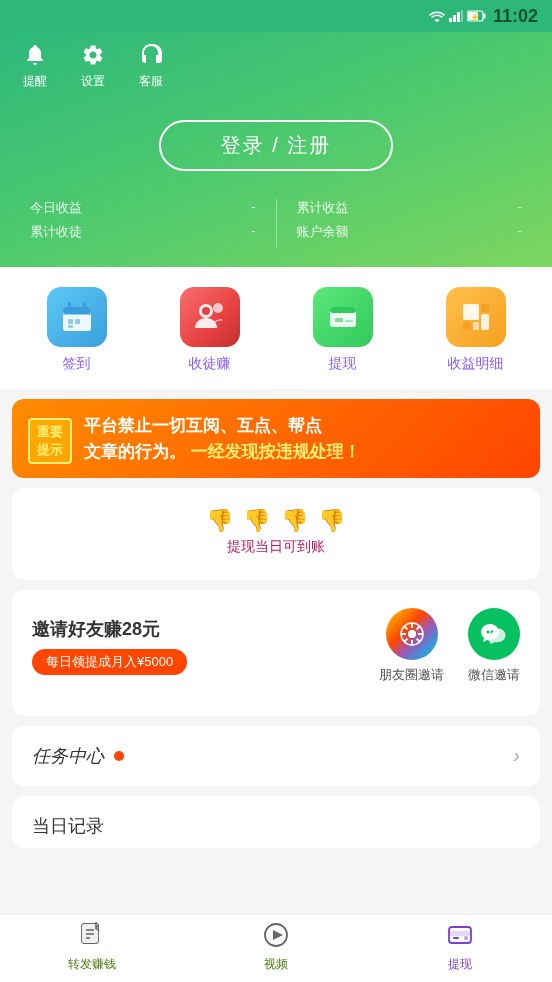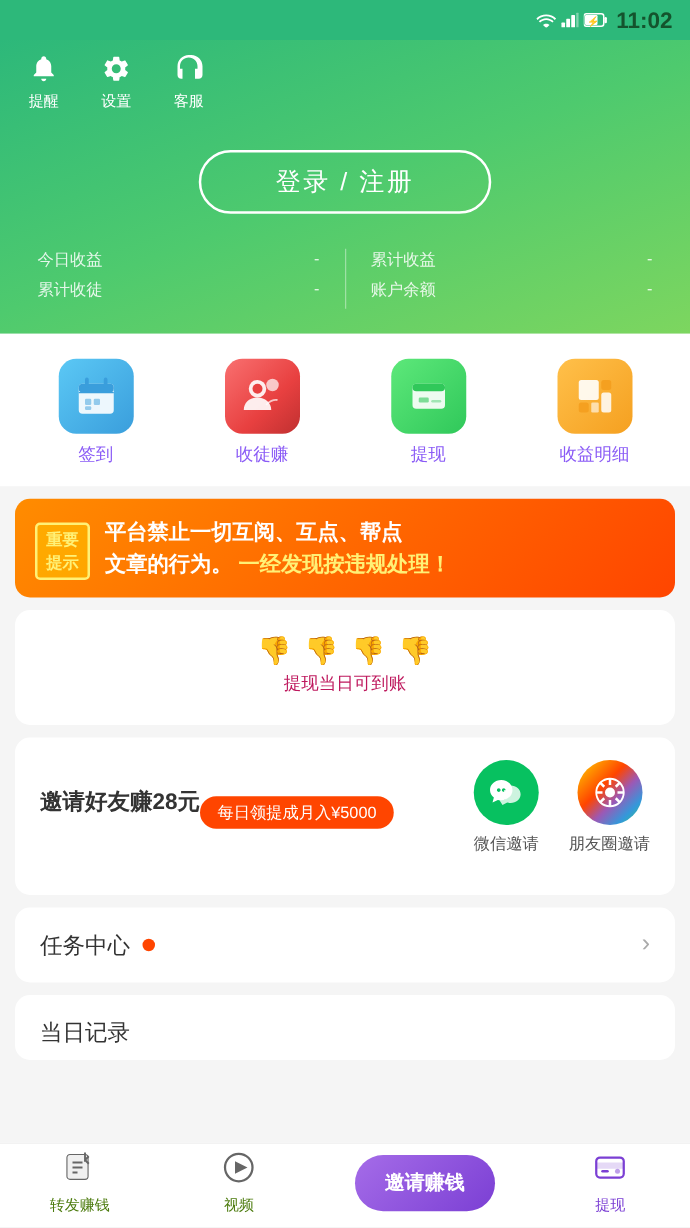--- a/index.html
+++ b/index.html
@@ -231,21 +231,21 @@
       padding: 18px 20px;
     }
     .invite-top {
       display: flex;
       align-items: center;
       justify-content: space-between;
       margin-bottom: 14px;
     }
     .invite-left {
       display: flex;
-      flex-direction: row;
+      flex-direction: column;
     }
     .invite-title {
       font-size: 18px;
       font-weight: bold;
       color: #333;
     }
     .invite-badge {
       background: #ff4500;
       color: white;
       border-radius: 20px;
@@ -293,20 +293,21 @@
     
     .task-card {
       background: white;
       margin: 0 12px 10px;
       border-radius: 12px;
       padding: 18px 20px;
       display: flex;
       align-items: flex-start;
       justify-content: space-between;
       cursor: pointer;
+      font-style: italic;
     }
     .task-left {
       display: flex;
       align-items: center;
       gap: 10px;
     }
     .task-title {
       font-size: 18px;
       font-weight: 500;
       color: #333;
@@ -560,47 +561,47 @@
       <div class="withdraw-subtitle">提现当日可到账</div>
     </div>
 
     <div class="invite-card">
       <div class="invite-top">
         <div class="invite-left">
           <span class="invite-title">邀请好友赚28元</span>
           <div class="invite-badge">每日领提成月入¥5000</div>
         </div>
         <div class="invite-actions">
-          <div class="invite-action-item">
-            <div class="wechat-icon">
-              <svg width="30" height="24" viewBox="0 0 30 24" fill="white">
-                <path d="M11 2C6 2 2 5.6 2 10c0 2.4 1.2 4.5 3.1 6L4 20l4.3-2.1c.9.2 1.8.3 2.7.3 5 0 9-3.6 9-8S16 2 11 2zm-2 9.5c-.8 0-1.5-.7-1.5-1.5S8.2 8.5 9 8.5s1.5.7 1.5 1.5S9.8 11.5 9 11.5zm4 0c-.8 0-1.5-.7-1.5-1.5s.7-1.5 1.5-1.5 1.5.7 1.5 1.5-.7 1.5-1.5 1.5z"></path>
-                <path d="M19 11c0 3.9-3.6 7-8 7-.5 0-1-.04-1.5-.1L12 22l3.8-2c.9.2 1.8.3 2.7.3 4.4 0 8-3.1 8-7s-3.6-7-8-7c-.9 0-1.8.1-2.6.4C17.2 7.1 19 8.9 19 11zm-5 1c-.6 0-1-.4-1-1s.4-1 1-1 1 .4 1 1-.4 1-1 1zm4 0c-.6 0-1-.4-1-1s.4-1 1-1 1 .4 1 1-.4 1-1 1z" opacity="0.8"></path>
-              </svg>
-            </div>
-            <span class="invite-action-label">微信邀请</span>
-          </div>
           <div class="invite-action-item">
             <div class="moments-icon">
 
               <svg width="26" height="26" viewBox="0 0 26 26" fill="none">
                 <circle cx="13" cy="13" r="11" stroke="white" stroke-width="1.5" fill="none"></circle>
                 <circle cx="13" cy="13" r="4" fill="white"></circle>
                 <line x1="13" y1="2" x2="13" y2="7" stroke="white" stroke-width="2"></line>
                 <line x1="13" y1="19" x2="13" y2="24" stroke="white" stroke-width="2"></line>
                 <line x1="2" y1="13" x2="7" y2="13" stroke="white" stroke-width="2"></line>
                 <line x1="19" y1="13" x2="24" y2="13" stroke="white" stroke-width="2"></line>
                 <line x1="4.9" y1="4.9" x2="8.4" y2="8.4" stroke="white" stroke-width="2"></line>
                 <line x1="17.6" y1="17.6" x2="21.1" y2="21.1" stroke="white" stroke-width="2"></line>
                 <line x1="21.1" y1="4.9" x2="17.6" y2="8.4" stroke="white" stroke-width="2"></line>
                 <line x1="8.4" y1="17.6" x2="4.9" y2="21.1" stroke="white" stroke-width="2"></line>
               </svg>
             </div>
             <span class="invite-action-label">朋友圈邀请</span>
           </div>
+          <div class="invite-action-item">
+            <div class="wechat-icon">
+              <svg width="30" height="24" viewBox="0 0 30 24" fill="white">
+                <path d="M11 2C6 2 2 5.6 2 10c0 2.4 1.2 4.5 3.1 6L4 20l4.3-2.1c.9.2 1.8.3 2.7.3 5 0 9-3.6 9-8S16 2 11 2zm-2 9.5c-.8 0-1.5-.7-1.5-1.5S8.2 8.5 9 8.5s1.5.7 1.5 1.5S9.8 11.5 9 11.5zm4 0c-.8 0-1.5-.7-1.5-1.5s.7-1.5 1.5-1.5 1.5.7 1.5 1.5-.7 1.5-1.5 1.5z"></path>
+                <path d="M19 11c0 3.9-3.6 7-8 7-.5 0-1-.04-1.5-.1L12 22l3.8-2c.9.2 1.8.3 2.7.3 4.4 0 8-3.1 8-7s-3.6-7-8-7c-.9 0-1.8.1-2.6.4C17.2 7.1 19 8.9 19 11zm-5 1c-.6 0-1-.4-1-1s.4-1 1-1 1 .4 1 1-.4 1-1 1zm4 0c-.6 0-1-.4-1-1s.4-1 1-1 1 .4 1 1-.4 1-1 1z" opacity="0.8"></path>
+              </svg>
+            </div>
+            <span class="invite-action-label">微信邀请</span>
+          </div>
         </div>
       </div>
     </div>
 
     <div class="task-card">
       <div class="task-left">
         <span class="task-title">任务中心</span>
         <div class="task-dot"></div>
       </div>
       <span class="chevron-right">›</span>
@@ -629,21 +630,20 @@
     </div>
     <div class="nav-item">
       <div style="color:#666;">
         <svg width="28" height="28" viewBox="0 0 28 28" fill="none">
           <circle cx="14" cy="14" r="11" stroke="#666" stroke-width="1.8" fill="none"></circle>
           <polygon points="11,9 11,19 21,14" fill="#666"></polygon>
         </svg>
       </div>
       <span class="nav-item-label">视频</span>
     </div>
-    <div class="nav-item-center">邀请赚钱</div>
     <div class="nav-item">
       <div style="color:#7b3fd4;">
         <svg width="28" height="28" viewBox="0 0 28 28" fill="none">
           <rect x="3" y="6" width="22" height="16" rx="3" stroke="#7b3fd4" stroke-width="1.8" fill="none"></rect>
           <rect x="3" y="10" width="22" height="5" fill="#7b3fd4" opacity="0.2"></rect>
           <rect x="7" y="16" width="6" height="2" rx="1" fill="#7b3fd4"></rect>
           <circle cx="20" cy="17" r="2" fill="#7b3fd4" opacity="0.5"></circle>
         </svg>
       </div>
       <span class="nav-item-label" style="color:#7b3fd4;font-weight:500;">提现</span>

